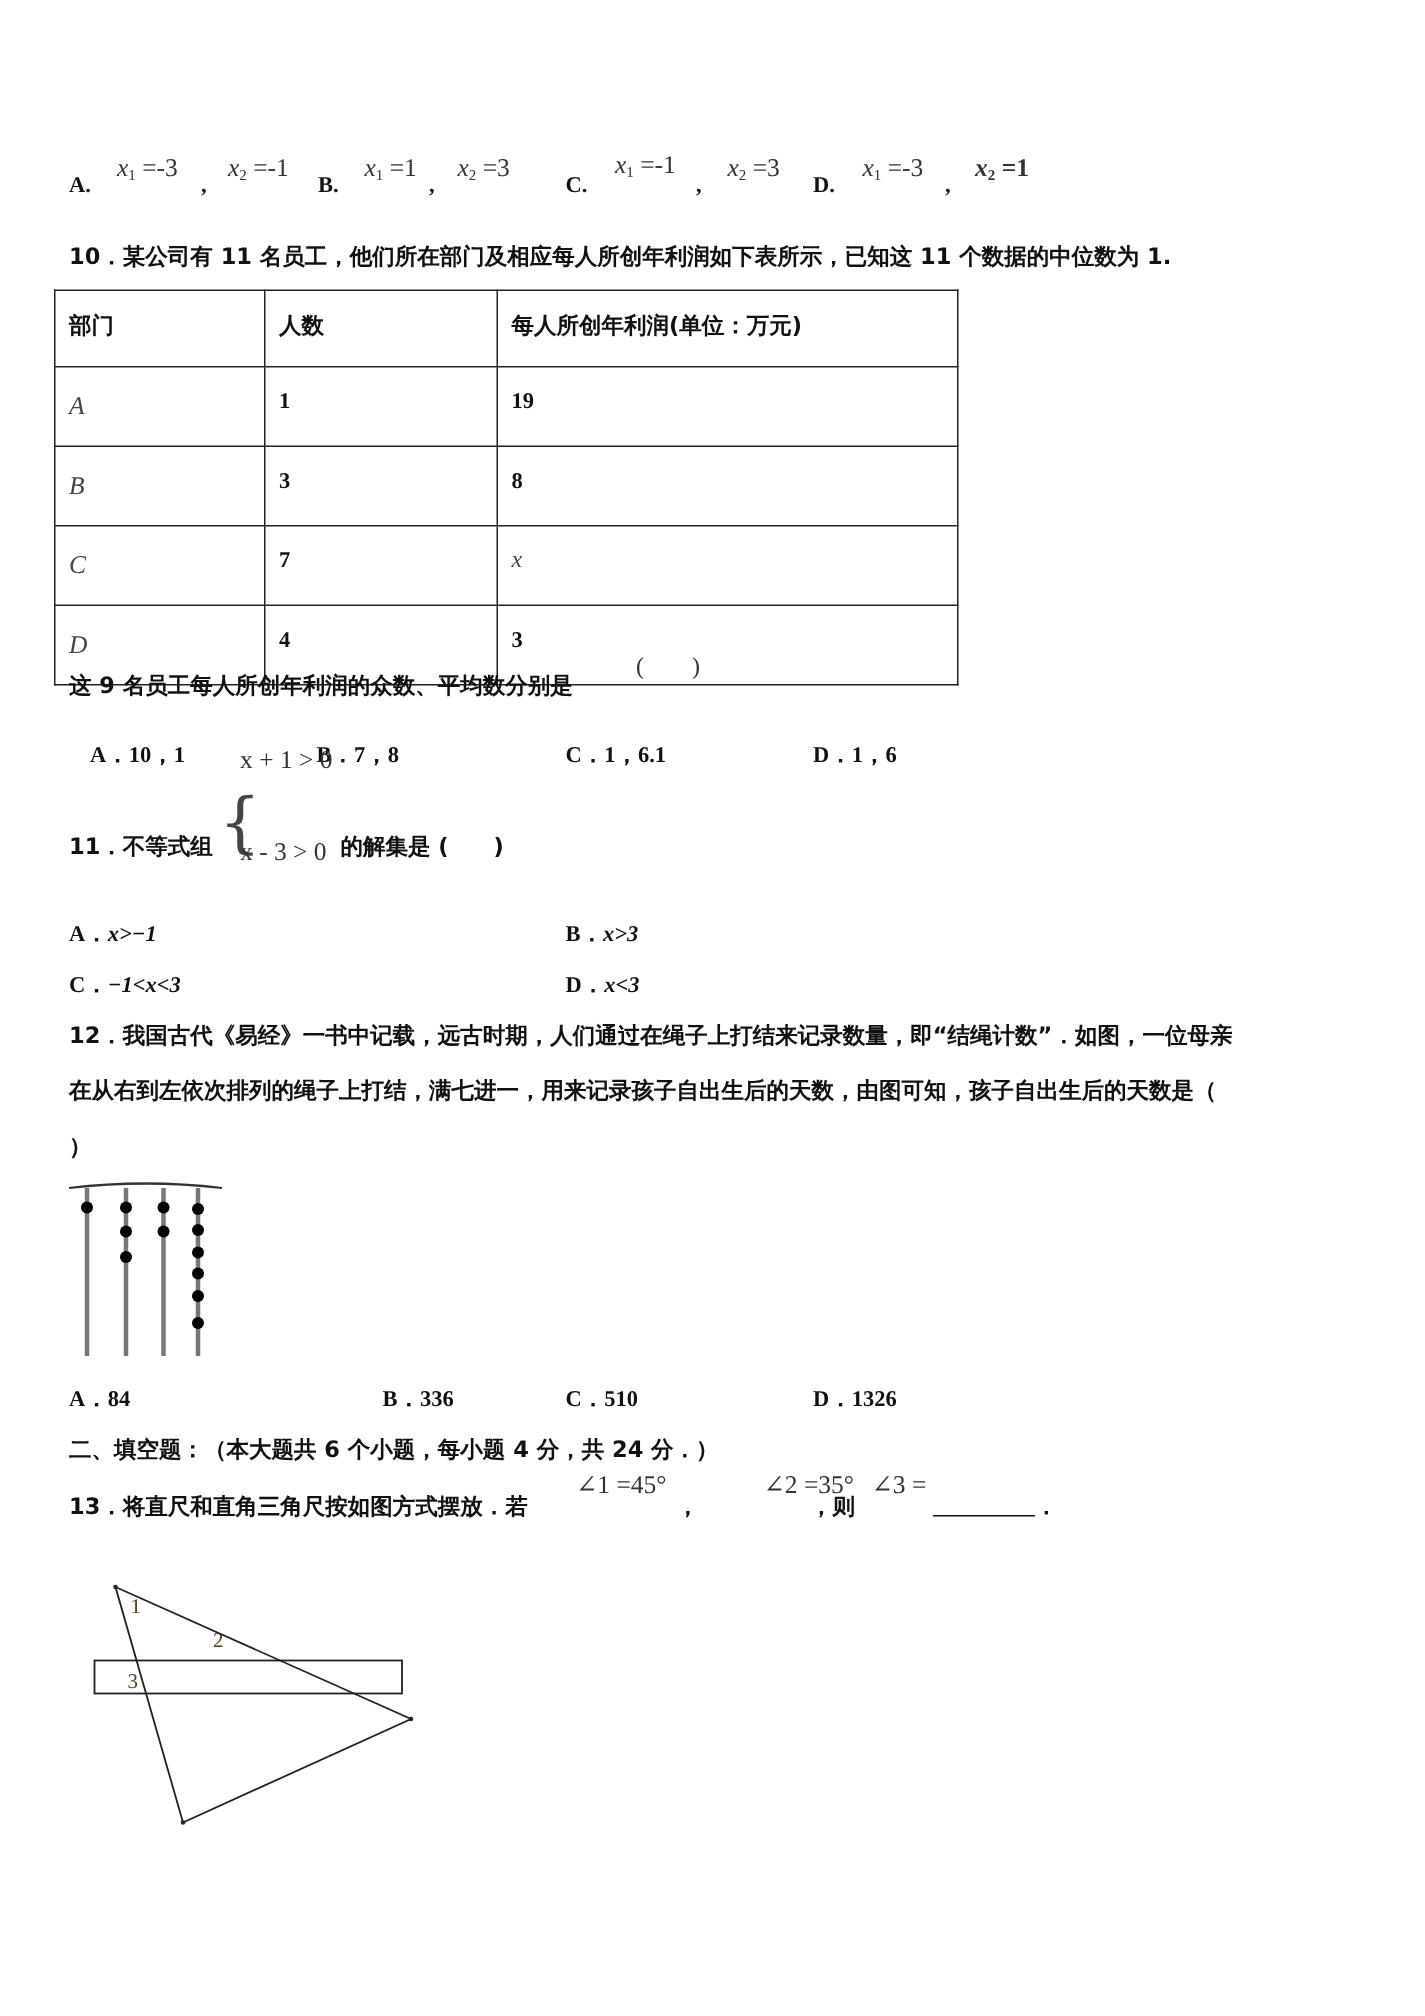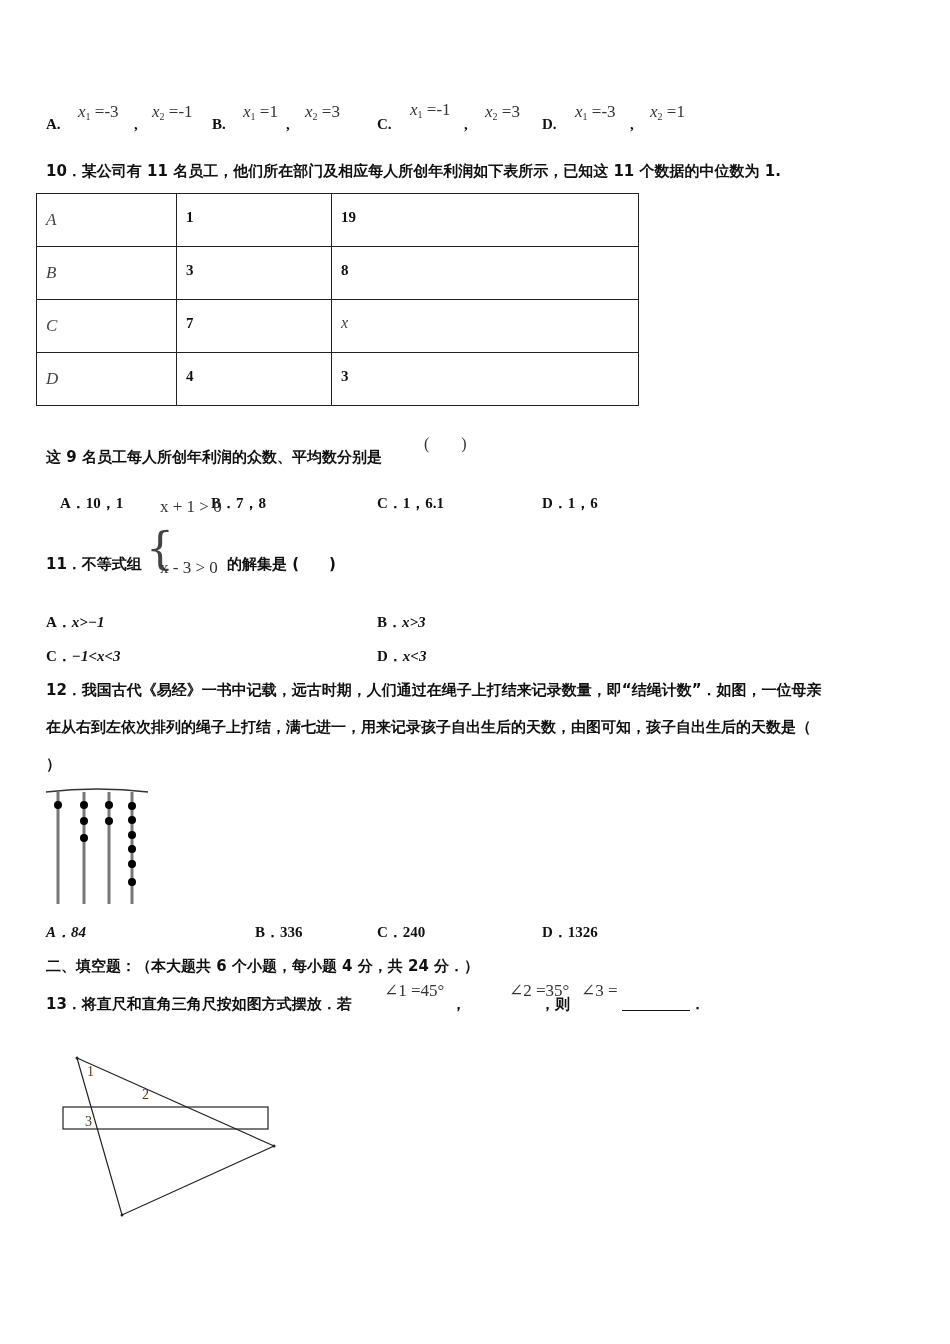--- a/index.html
+++ b/index.html
@@ -55,29 +55,34 @@
   <span class="abs opt" style="left:418px; top:16px;">,</span>
   <span class="abs math" style="left:439px; top:2px;">
     <i>x</i><span class="sub">2</span> <span>=</span><span>3</span>
   </span>
 
   <span class="abs opt" style="left:496px; top:16px;">D.</span>
   <span class="abs math" style="left:529px; top:2px;">
     <i>x</i><span class="sub">1</span> <span>=</span><span>-3</span>
   </span>
   <span class="abs opt" style="left:584px; top:16px;">,</span>
-  <span class="abs math" style="left:604px; top:2px;">
+  <span class="abs math" style="left:604px; top:2px;font-weight:bold;">
     <i>x</i><span class="sub">2</span> <span>=</span><span>1</span>
   </span>
 </div>
 
 <div class="abs cn" style="left:46px; top:162px;">10．某公司有 11 名员工，他们所在部门及相应每人所创年利润如下表所示，已知这 11 个数据的中位数为 1.</div>
 
 <table class="data">
   <tbody>
+      <tr>
+    <td class="hdr c1">部门</td>
+    <td class="hdr c2">人数</td>
+    <td class="hdr">每人所创年利润(单位：万元)</td>
+  </tr>
   <tr>
     <td class="dept c1">A</td>
     <td class="num c2">1</td>
     <td class="num">19</td>
   </tr>
   <tr>
     <td class="dept c1">B</td>
     <td class="num c2">3</td>
     <td class="num">8</td>
   </tr>
@@ -138,23 +143,23 @@
   <circle cx="65" cy="17" r="4" fill="#000"></circle>
   <circle cx="65" cy="33" r="4" fill="#000"></circle>
   <circle cx="88" cy="18" r="4" fill="#000"></circle>
   <circle cx="88" cy="32" r="4" fill="#000"></circle>
   <circle cx="88" cy="47" r="4" fill="#000"></circle>
   <circle cx="88" cy="61" r="4" fill="#000"></circle>
   <circle cx="88" cy="76" r="4" fill="#000"></circle>
   <circle cx="88" cy="94" r="4" fill="#000"></circle>
 </svg>
 
-<div class="abs opt" style="left:46px; top:923px;font-style:italic;">A．84</div>
+<div class="abs opt" style="left:46px; top:923px;">A．84</div>
 <div class="abs opt" style="left:211px; top:923px;margin-left:44px;">B．336</div>
-<div class="abs opt" style="left:377px; top:923px;">C．240</div>
+<div class="abs opt" style="left:377px; top:923px;">C．510</div>
 <div class="abs opt" style="left:542px; top:923px;">D．1326</div>
 
 <div class="abs cn" style="left:46px; top:957px;">二、填空题：（本大题共 6 个小题，每小题 4 分，共 24 分．）</div>
 
 <div class="abs cn" style="left:46px; top:995px;">13．将直尺和直角三角尺按如图方式摆放．若</div>
 <div class="abs math" style="left:384px; top:980px;">∠1 =45°</div>
 <div class="abs cn" style="left:451px; top:995px;">，</div>
 <div class="abs math" style="left:473px; top:980px;margin-left:36px;">∠2 =35°</div>
 <div class="abs cn" style="left:540px; top:995px;">，则</div>
 <div class="abs math" style="left:581px; top:980px;">∠3 =</div>

